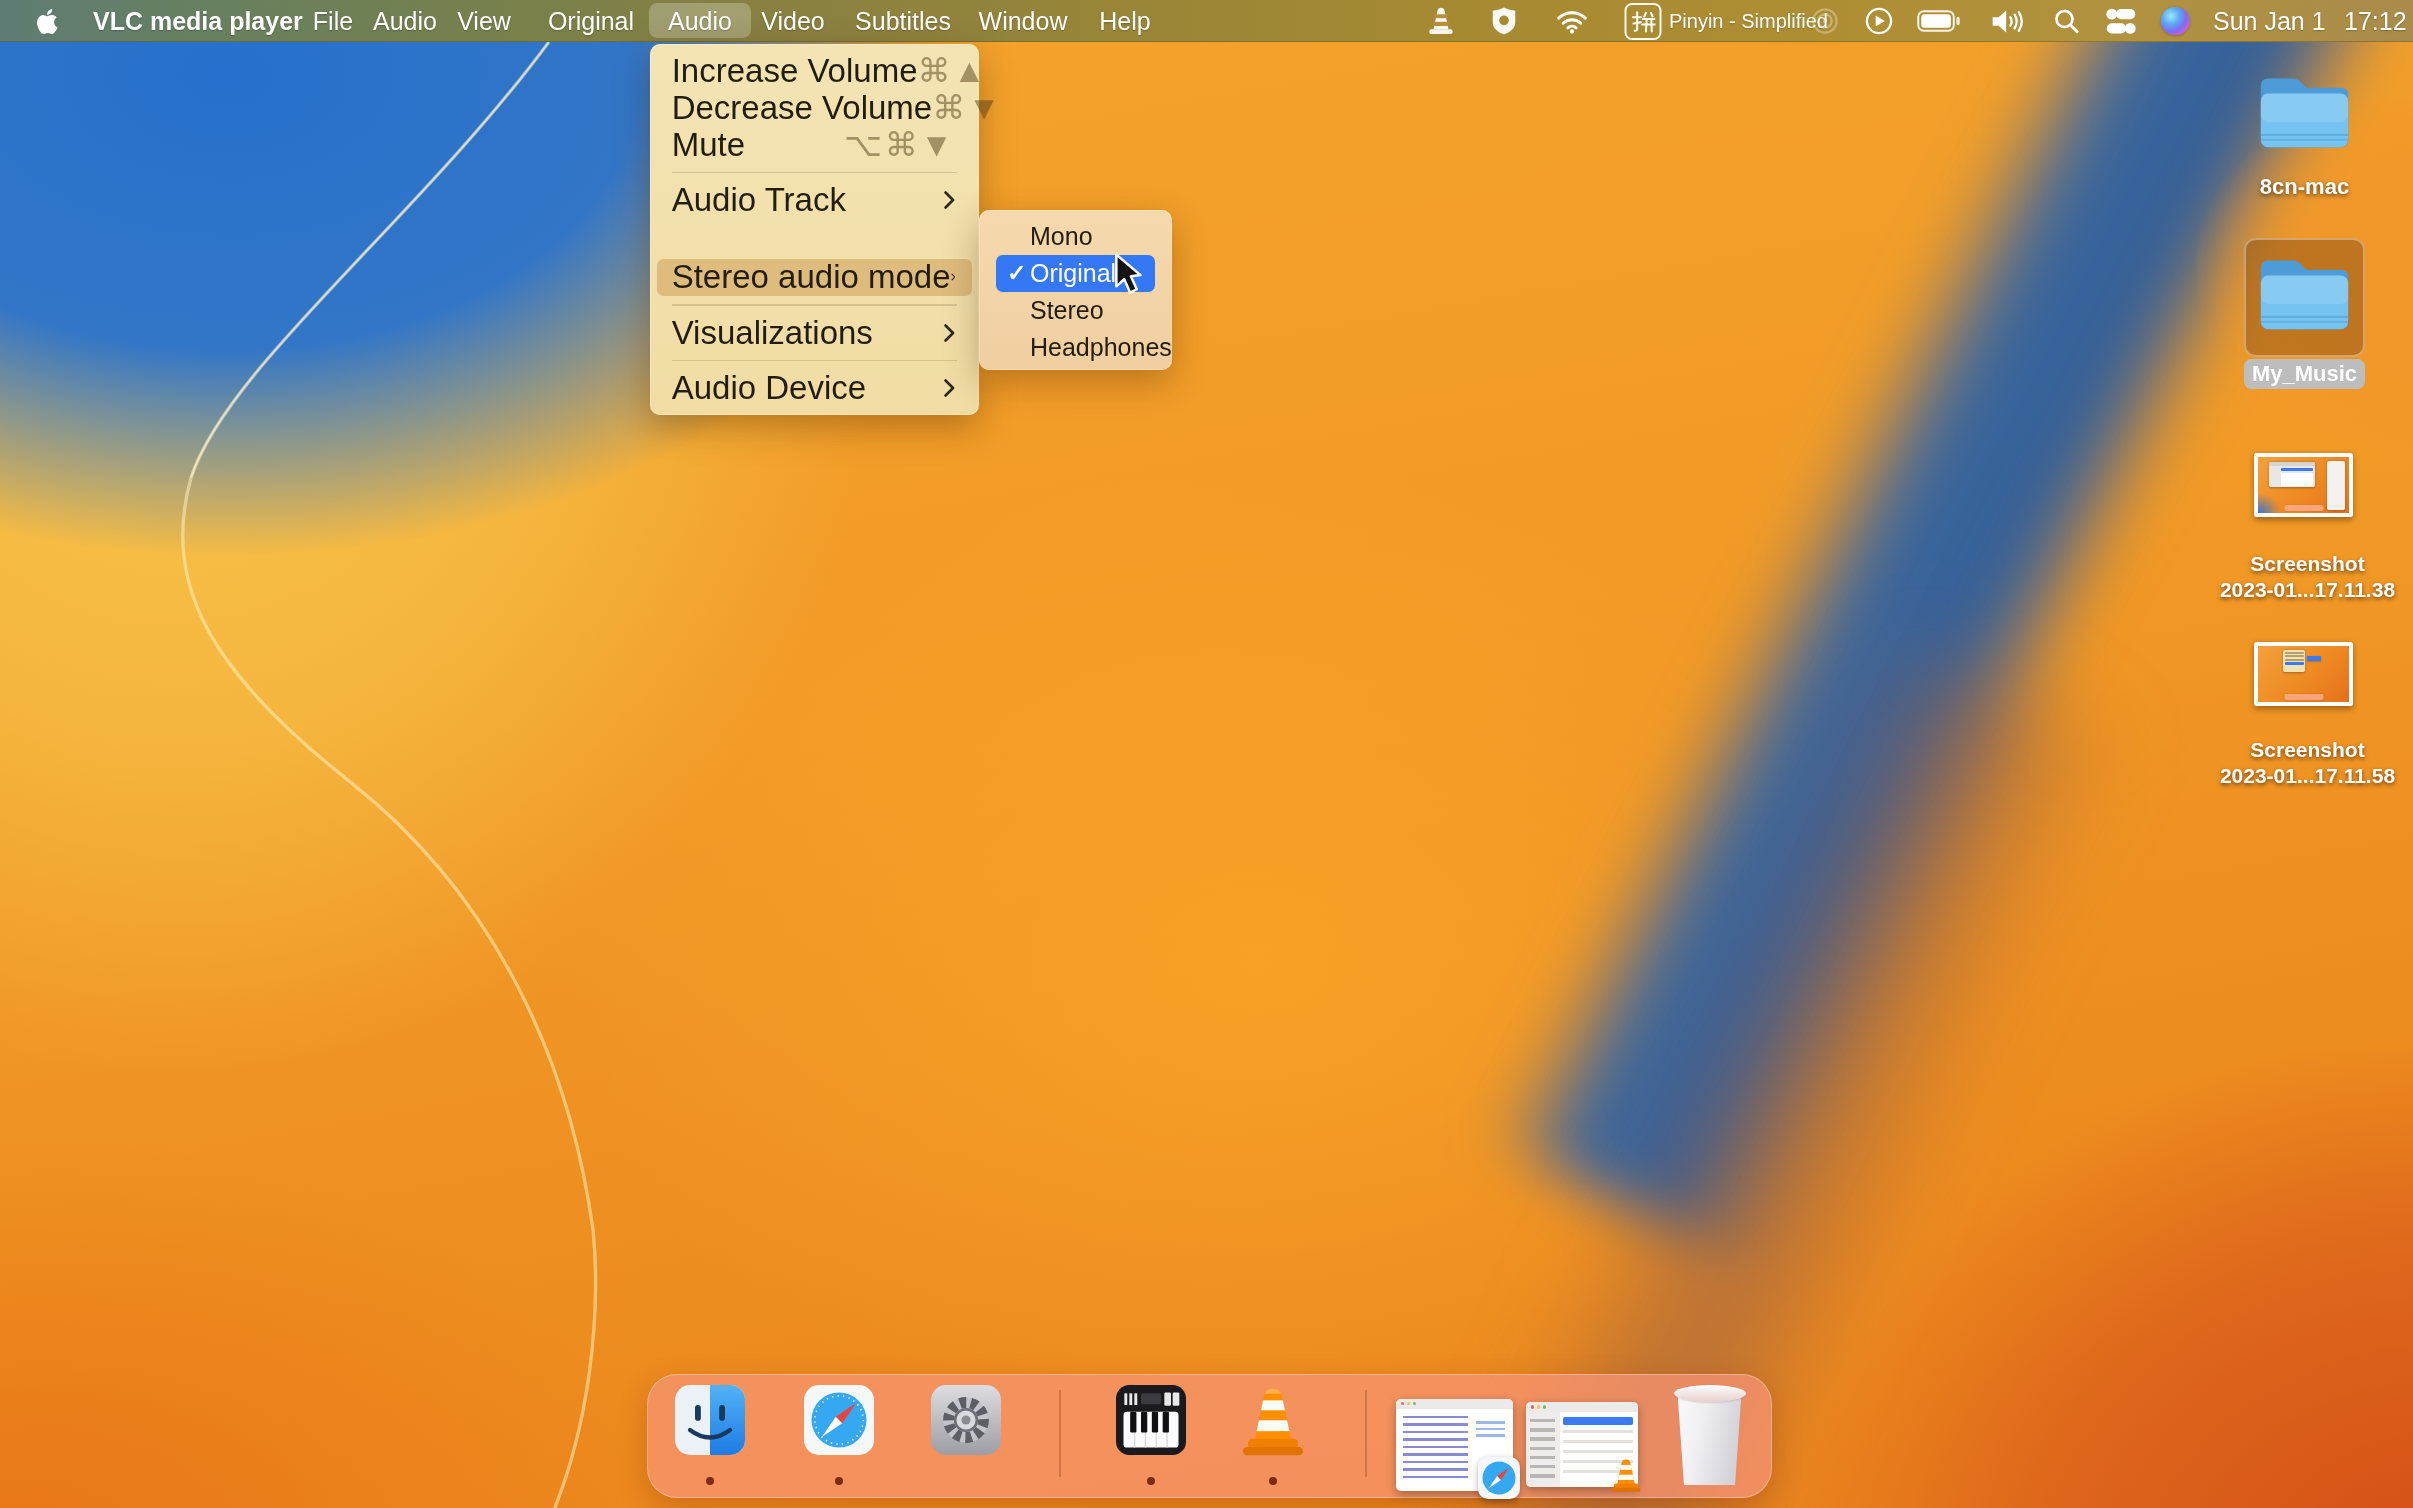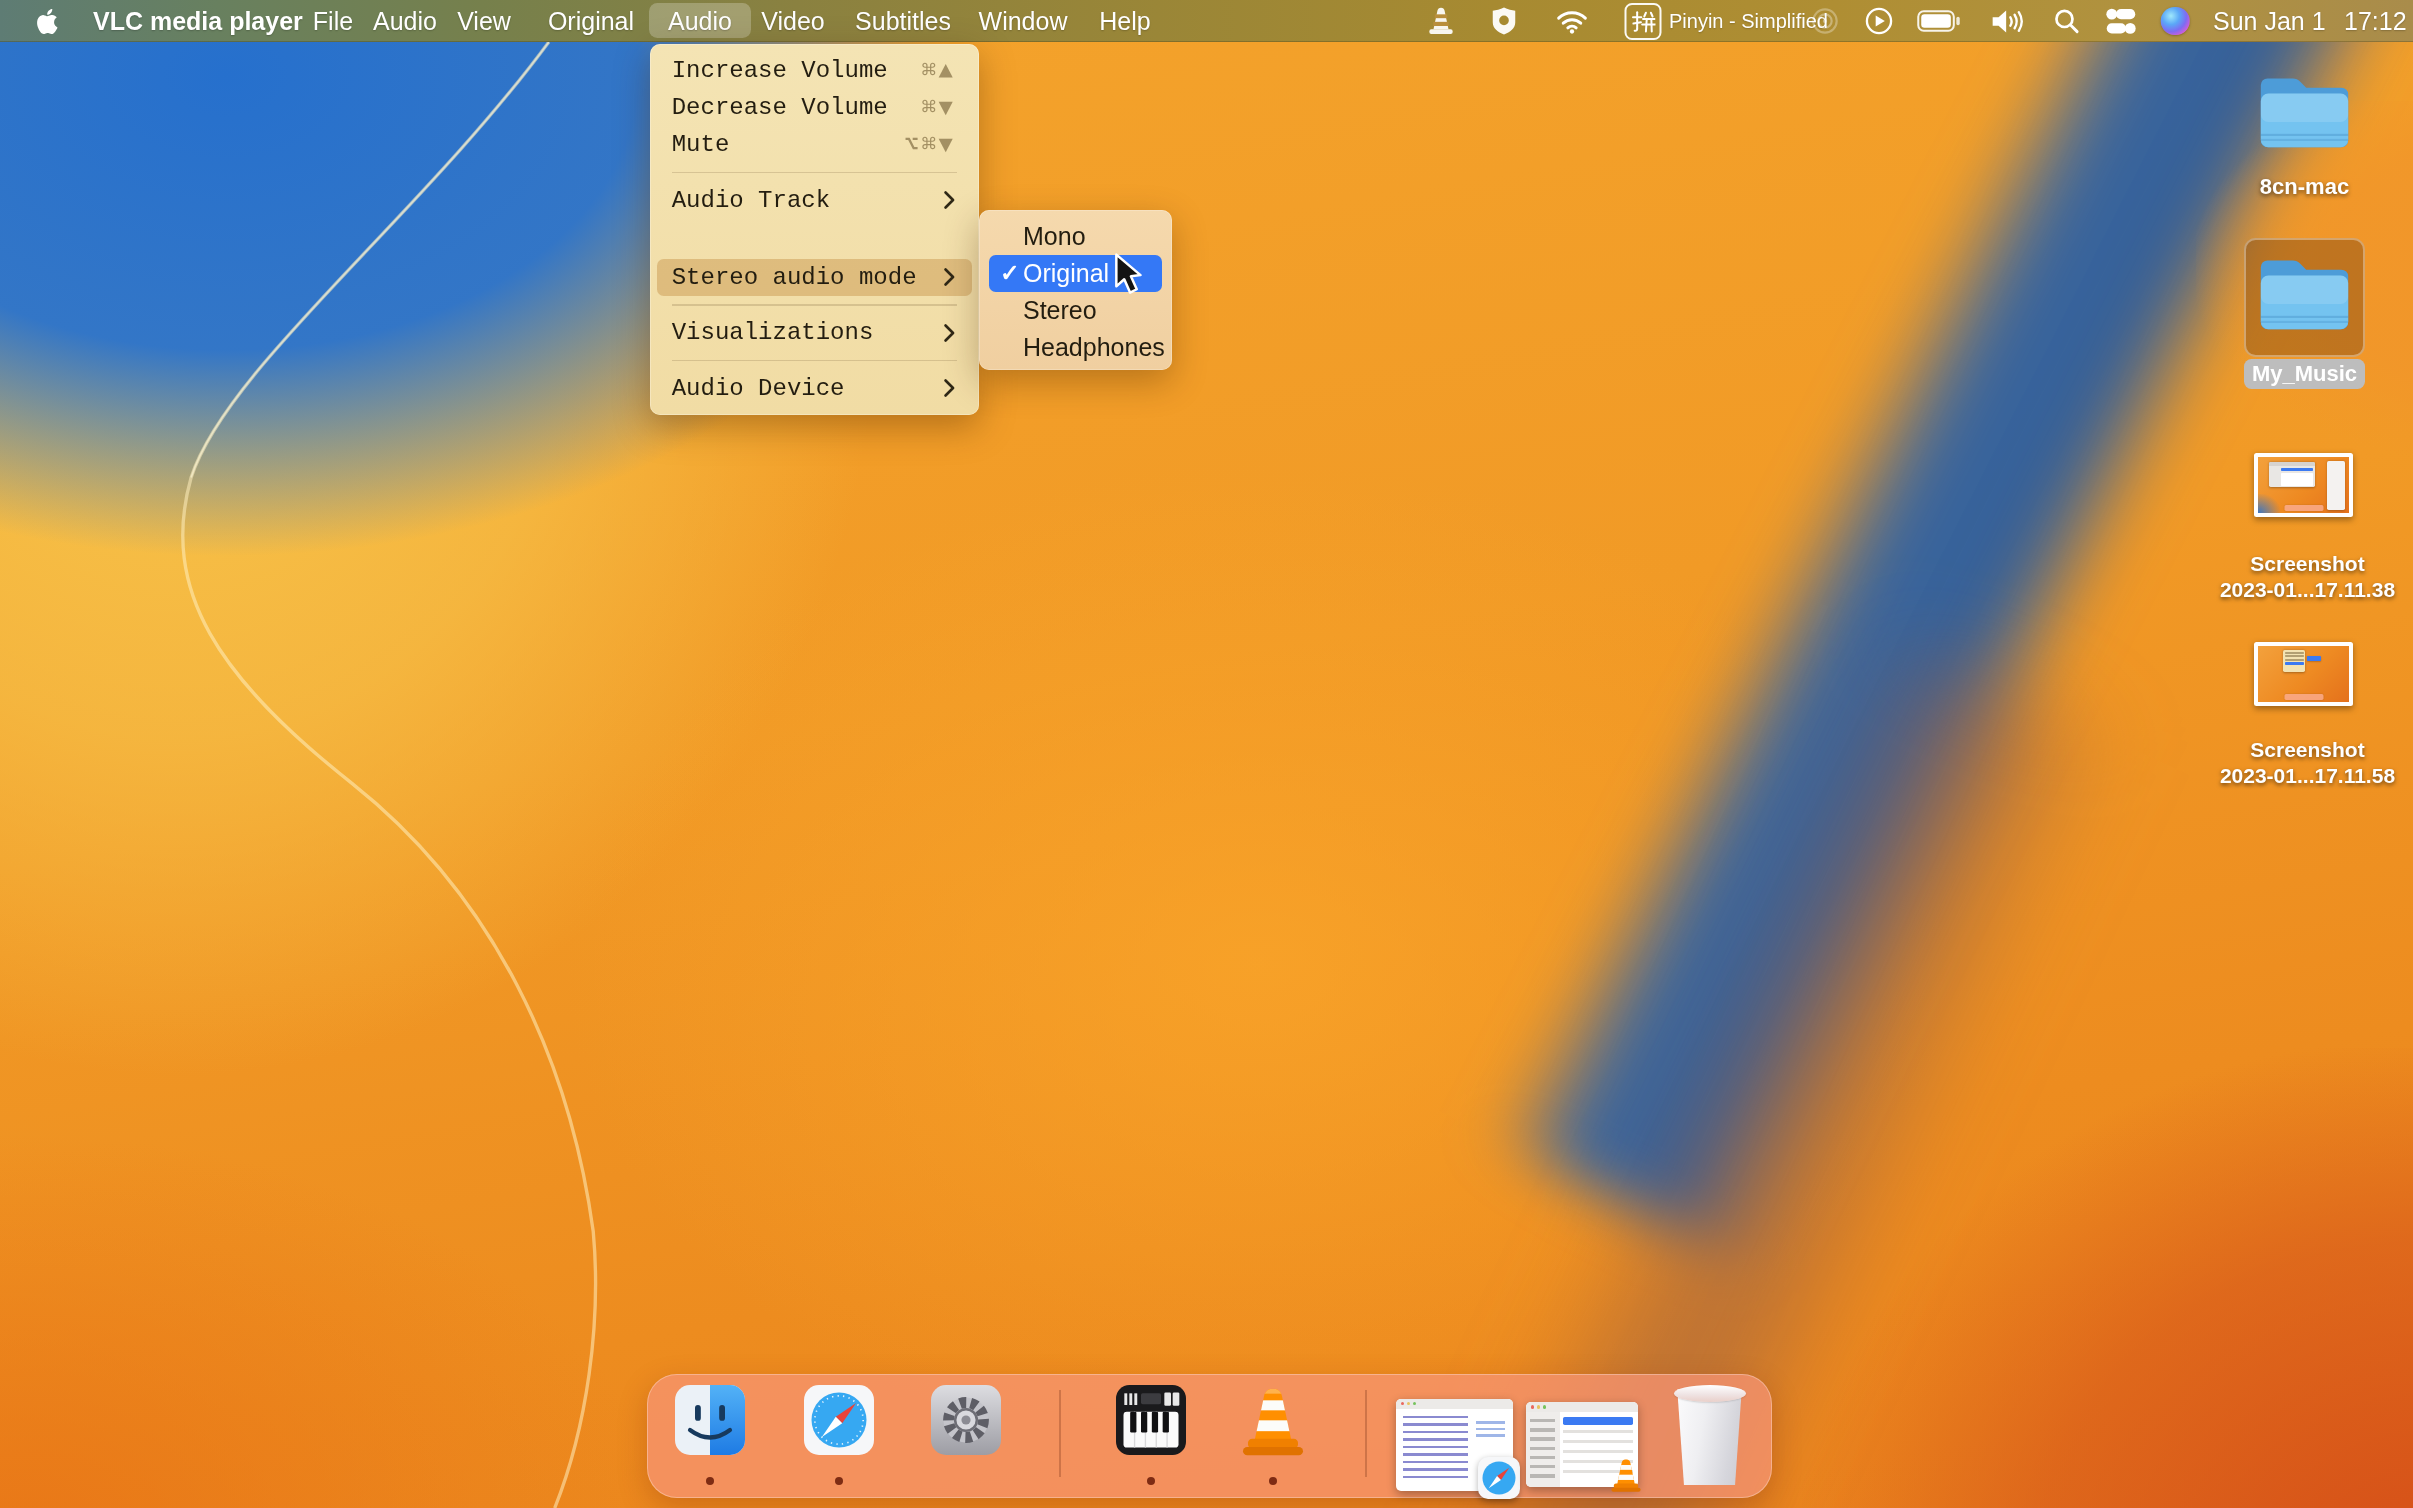--- a/index.html
+++ b/index.html
@@ -50,30 +50,30 @@
      font-size:20px; color:#fff; text-shadow:0 0.8px 1.7px rgba(0,0,0,.2); white-space:nowrap; }
   .mb-clock { position:absolute; left:2213px; top:0; height:42px; line-height:42px; font-size:25px;
      color:#fff; text-shadow:0 0.8px 1.7px rgba(0,0,0,.22); white-space:nowrap; }
   .mb-clock .time { margin-left:18.4px; }
 
   
   .menu-panel { position:absolute; left:650px; top:44px; width:329px; padding:8.4px 0;
      background:linear-gradient(180deg,#F4E4B4 0%,#F1DCA4 100%); border-radius:10px;
      box-shadow:0 11.7px 35px rgba(70,35,0,.35), 0 0 0 0.8px rgba(255,255,255,.35) inset; z-index:50; }
   .mrow { height:37px; margin:0 6.7px; padding:0 17px 0 15px; display:flex; align-items:center;
-     border-radius:6.7px; font-size:24px; color:#231d10; white-space:nowrap;font-family:Liberation Mono, monospace; }
+     border-radius:6.7px; font-size:33px; color:#231d10; white-space:nowrap; }
   .mrow.hl { background:rgba(187,124,44,.35);margin-top:40px; }
   .msep { height:1.7px; margin:8.4px 22px; background:rgba(70,45,10,.16); }
   .mshort { margin-left:auto; color:rgba(84,62,22,.5); letter-spacing:2.5px; }
   .chev { margin-left:auto; }
 
   .submenu-panel { position:absolute; left:979px; top:210px; width:193px; padding:7.5px 0 4.2px 0;
      background:linear-gradient(180deg,#F5D9AD 0%,#F0CFA0 100%); border-radius:10px;
      box-shadow:0 11.7px 35px rgba(70,35,0,.33), 0 0 0 0.8px rgba(255,255,255,.3) inset; z-index:55; }
-  .srow { height:37px; margin:0 10px; padding:0 11.7px 0 34px; display:flex; align-items:center;
+  .srow { height:37px; margin:0 17px; padding:0 11.7px 0 34px; display:flex; align-items:center;
      border-radius:6.7px; font-size:25px; color:#231d10; position:relative; white-space:nowrap; }
   .srow.sel { background:#3478F6; color:#fff; }
   .srow .check { position:absolute; left:11px; top:0; height:37px; line-height:37px;
      font-size:23.5px; font-weight:700; color:#fff; }
 
   .cursor { position:absolute; left:1113px; top:253px; z-index:99; }
 
   
   .desk-label { position:absolute; width:201px; text-align:center; color:#fff; font-weight:700;
      font-size:22px; line-height:26px; text-shadow:0 1.7px 4.2px rgba(0,0,0,.55); z-index:10; }

